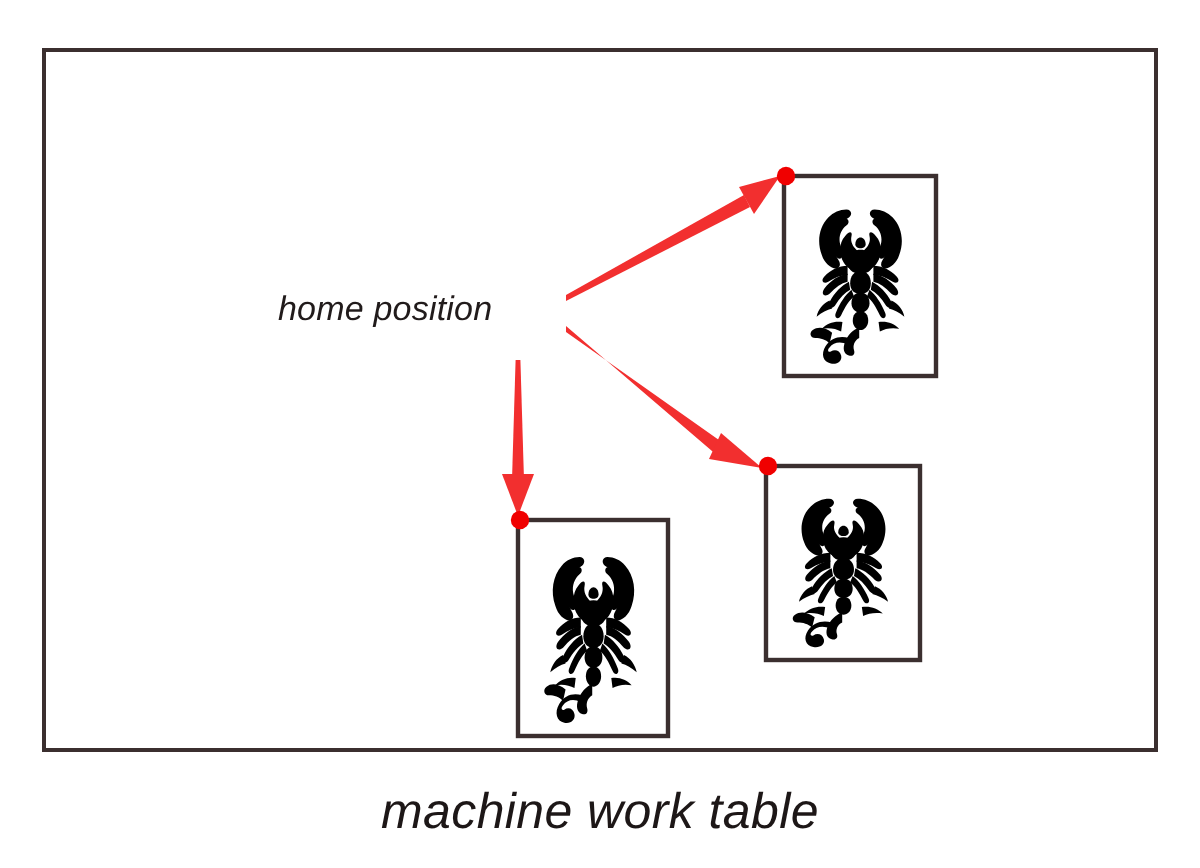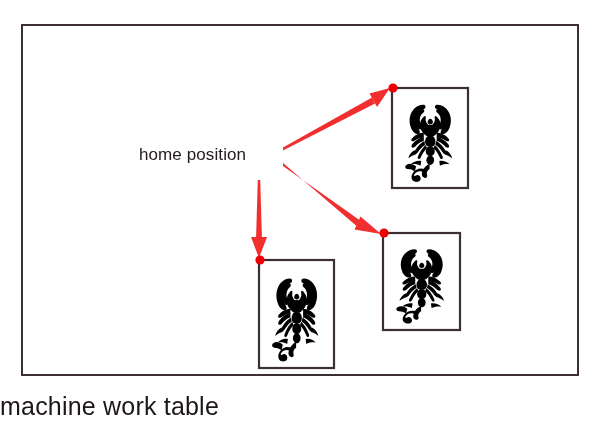--- a/index.html
+++ b/index.html
@@ -13,20 +13,21 @@
     height: 434px;
     font-family: "Liberation Sans", sans-serif;
     -webkit-font-smoothing: antialiased;
     overflow: hidden;
   }
   #stage {
     position: relative;
     width: 560px;
     height: 434px;
     background: #ffffff;
+    font-style: italic;
   }
   #diagram-svg {
     position: absolute;
     left: 0;
     top: 0;
     width: 600px;
     height: 434px;
     display: block;
   }
   .label-home {
@@ -38,20 +39,21 @@
     color: #211b1b;
     letter-spacing: 0.1px;
     white-space: nowrap;
     line-height: 1;
   }
   .caption {
     position: absolute;
     left: 0;
     top: 394px;
     width: 600px;
+    text-align: center;
     font-size: 25px;
     font-family: "Liberation Sans", sans-serif;
     color: #1d1717;
     letter-spacing: 0.2px;
     white-space: nowrap;
     line-height: 1;
   }
 </style>
 </head>
 <body>

